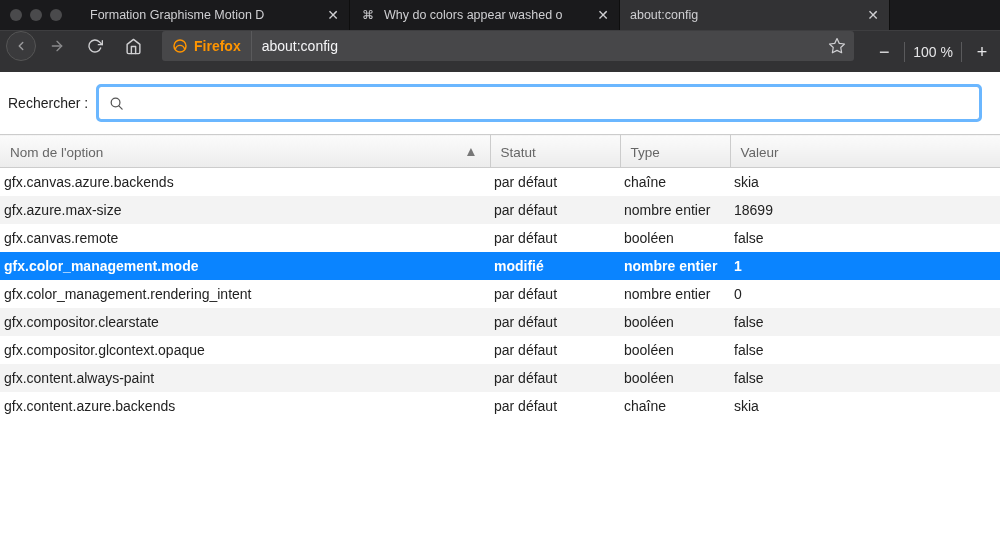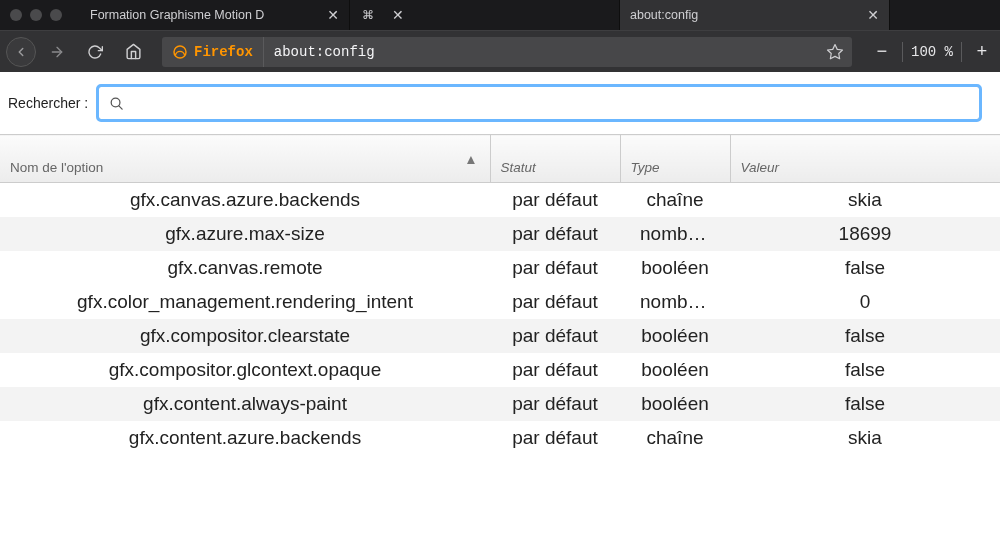--- a/index.html
+++ b/index.html
@@ -36,21 +36,21 @@
     height: 30px;
     flex: 1;
     align-items: stretch;
   }
   .tab {
     display: flex;
     align-items: center;
     padding: 0 10px;
     color: #cfcfd2;
     font-size: 12.5px;
-    gap: 16px;
+    gap: 8px;
     min-width: 0;
     width: 270px;
     border-right: 1px solid #0e0e0e;
     background: #1a1a1c;
   }
   .tab.active {
     background: #323234;
   }
   .tab .title {
     white-space: nowrap;
@@ -66,25 +66,23 @@
     width: 16px; height: 16px;
     display: inline-flex; align-items: center; justify-content: center;
     font-size: 12px;
   }
 
   
   .navbar {
     height: 42px;
     background: #323234;
     display: flex;
-    align-items: center;
     padding: 0 6px;
     gap: 4px;
     border-top: 1px solid #3e3e40;
-    font-family: Liberation Mono, monospace;
   }
   .navbtn {
     width: 34px; height: 30px;
     display: inline-flex; align-items: center; justify-content: center;
     color: #d0d0d2;
     border-radius: 3px;
   }
   .navbtn.circle {
     width: 30px; height: 30px;
     border-radius: 50%;
@@ -187,43 +185,41 @@
     border-collapse: collapse;
     table-layout: fixed;
   }
   thead th {
     text-align: left;
     font-weight: 400;
     color: #666;
     background: linear-gradient(#fbfbfb, #ececec);
     border-top: 1px solid #ccc;
     border-bottom: 1px solid #ccc;
-    padding: 25px 10px 7px 10px;
+    padding: 10px 10px 7px 10px;
     font-size: 13.5px;
     position: relative;
   }
   thead th + th {
     border-left: 1px solid #ccc;
-    font-style: italic;
   }
   thead th .sort {
     position: absolute;
     right: 12px;
     top: 50%;
     transform: translateY(-50%);
     color: #777;
   }
   tbody td {
-    padding: 6px 20px;
-    font-size: 19px;
+    padding: 6px 4px;
+    font-size: 14px;
     color: #222;
     white-space: nowrap;
     overflow: hidden;
     text-overflow: ellipsis;
-    text-align: center;
   }
   tbody tr.odd td { background: #ffffff; }
   tbody tr.even td { background: #f3f3f3; }
   tbody tr.selected td {
     background: #0a84ff;
     color: #fff;
     font-weight: 700;
   }
   col.c-name  { width: 490px; }
   col.c-stat  { width: 130px; }
@@ -239,20 +235,21 @@
     <span></span>
     <span></span>
   </div>
   <div class="tabstrip" id="tabstrip">
       <div class="tab">
         <span class="title">Formation Graphisme Motion D</span>
         <span class="close">✕</span>
       </div>
       <div class="tab">
         <span class="favicon">⌘</span>
+        <span class="title">Why do colors appear washed o</span>
         <span class="close">✕</span>
       </div>
       <div class="tab active">
         <span class="title">about:config</span>
         <span class="close">✕</span>
       </div>
     </div>
 </div>
 
 <div class="navbar">
@@ -347,20 +344,26 @@
             <td>par défaut</td>
             <td>nombre entier</td>
             <td>18699</td>
           </tr>
           <tr class="odd">
             <td>gfx.canvas.remote</td>
             <td>par défaut</td>
             <td>booléen</td>
             <td>false</td>
           </tr>
+          <tr class="selected even">
+            <td>gfx.color_management.mode</td>
+            <td>modifié</td>
+            <td>nombre entier</td>
+            <td>1</td>
+          </tr>
           <tr class="odd">
             <td>gfx.color_management.rendering_intent</td>
             <td>par défaut</td>
             <td>nombre entier</td>
             <td>0</td>
           </tr>
           <tr class="even">
             <td>gfx.compositor.clearstate</td>
             <td>par défaut</td>
             <td>booléen</td>

